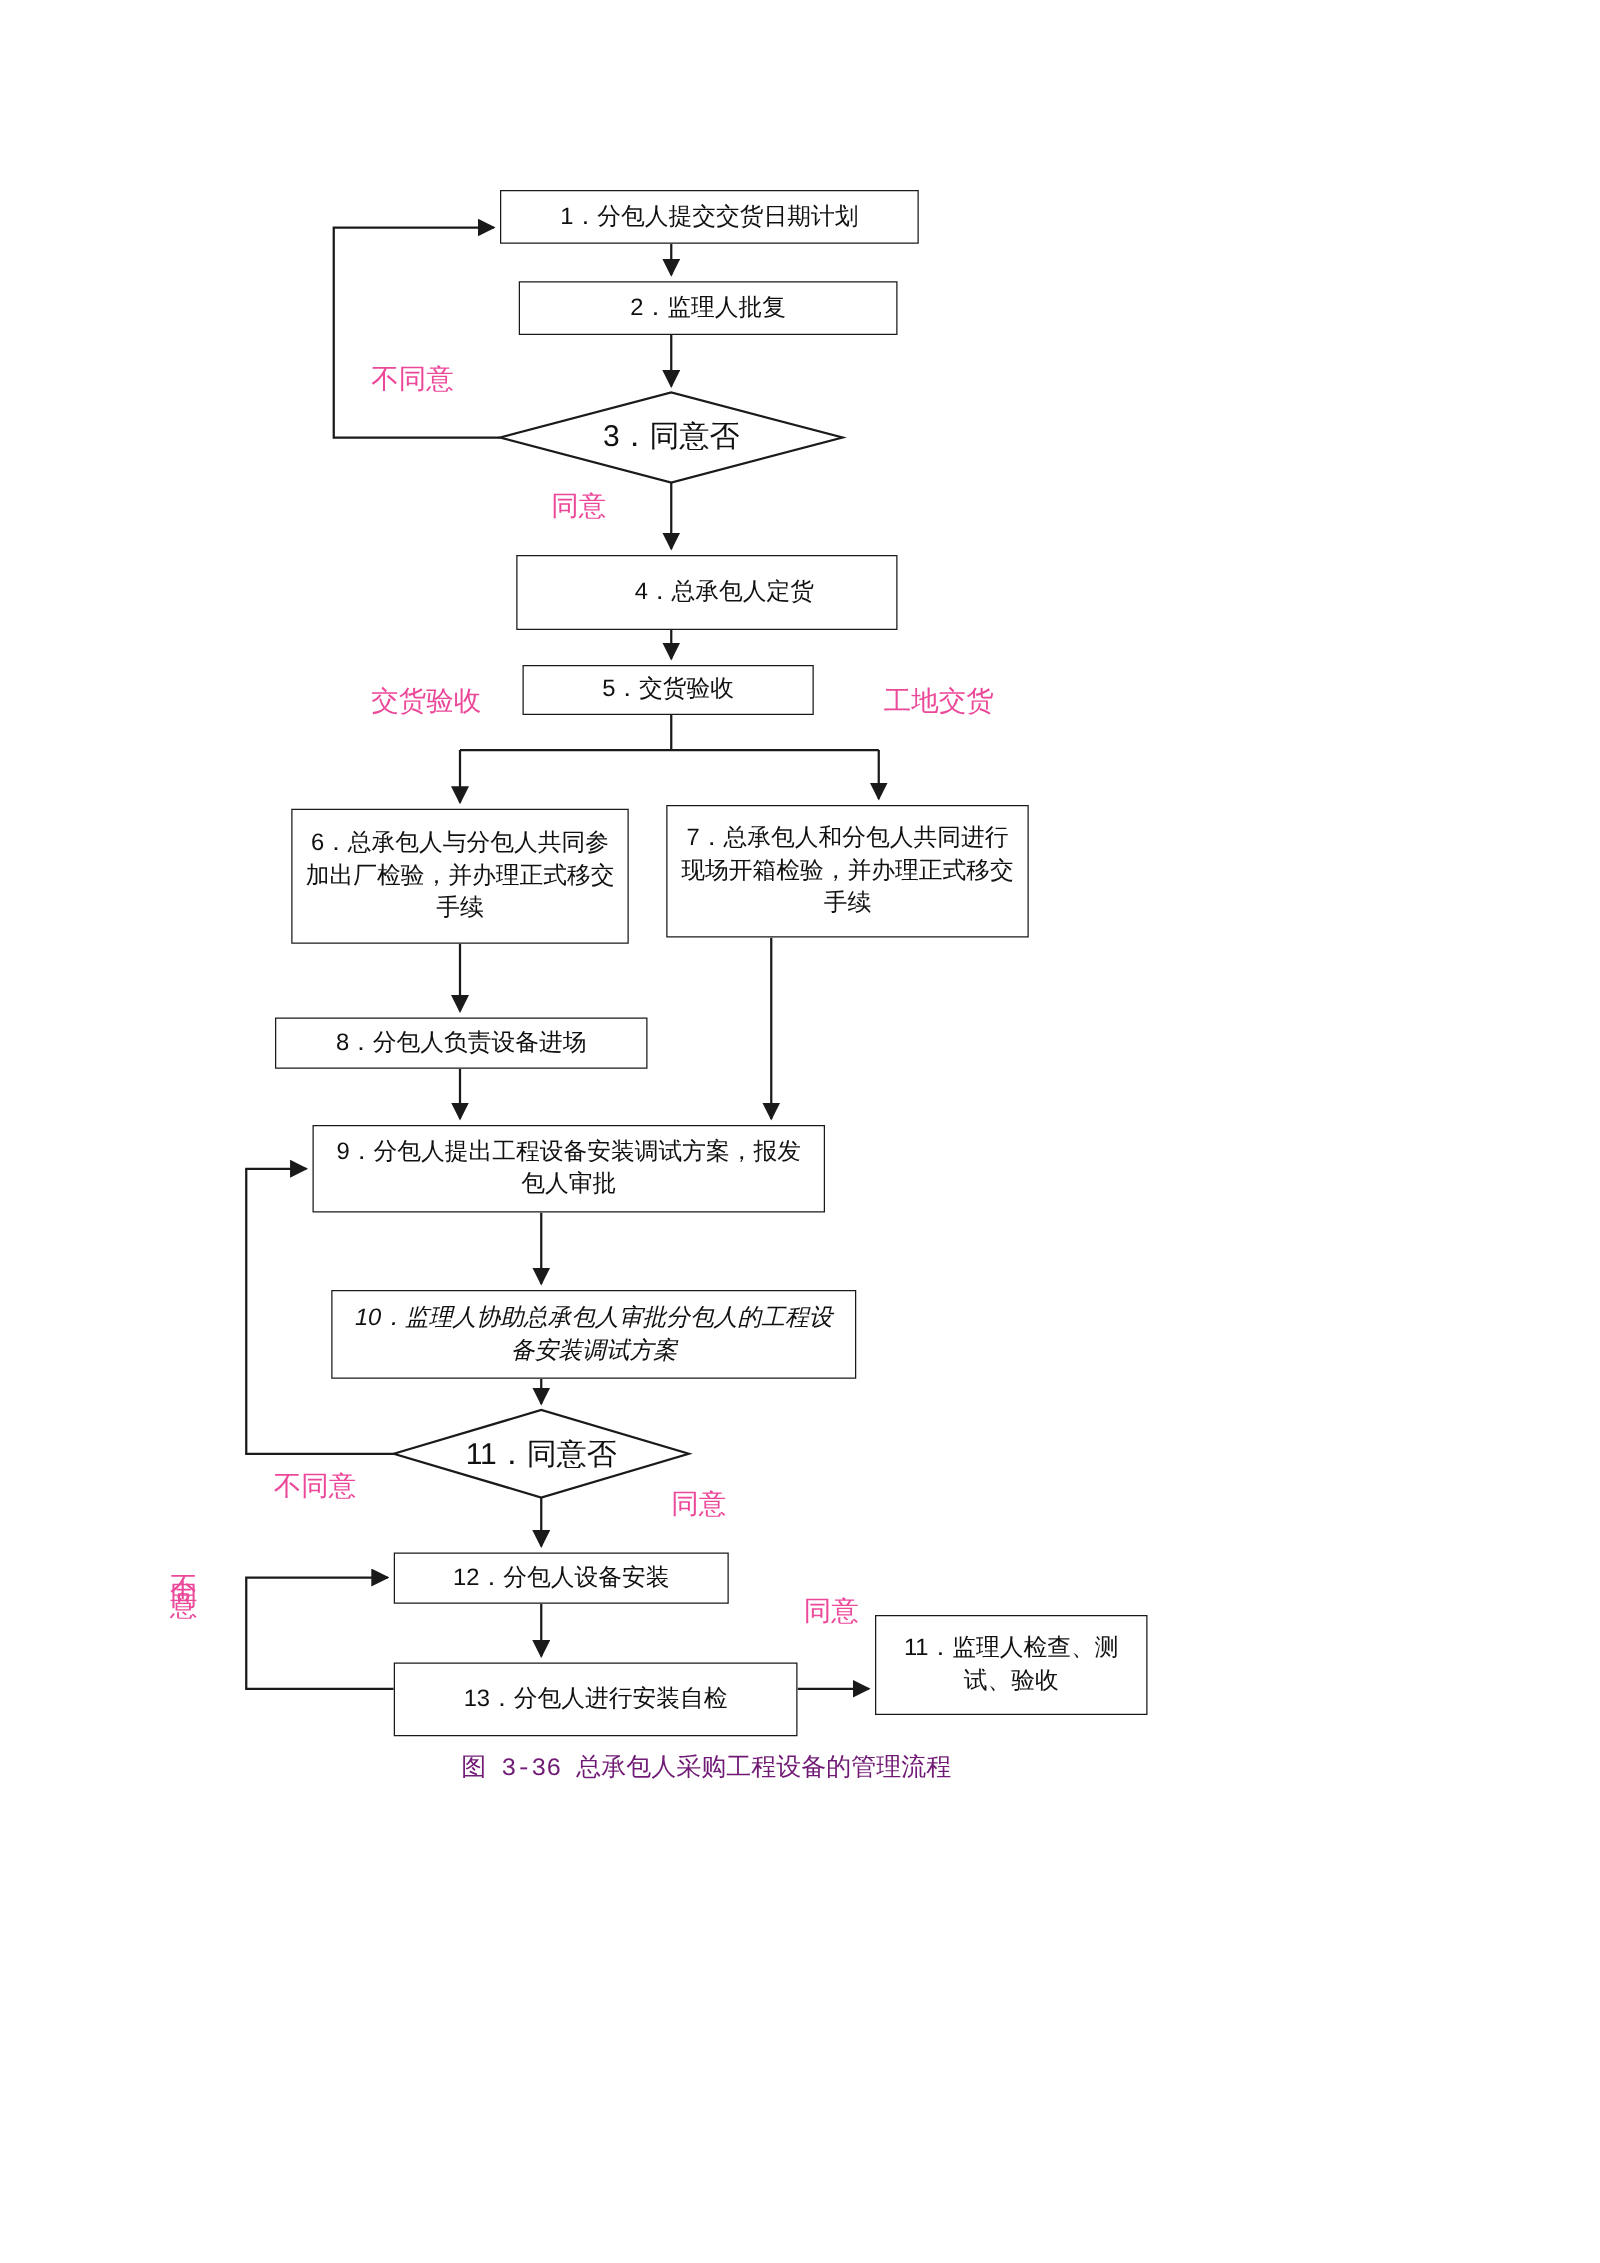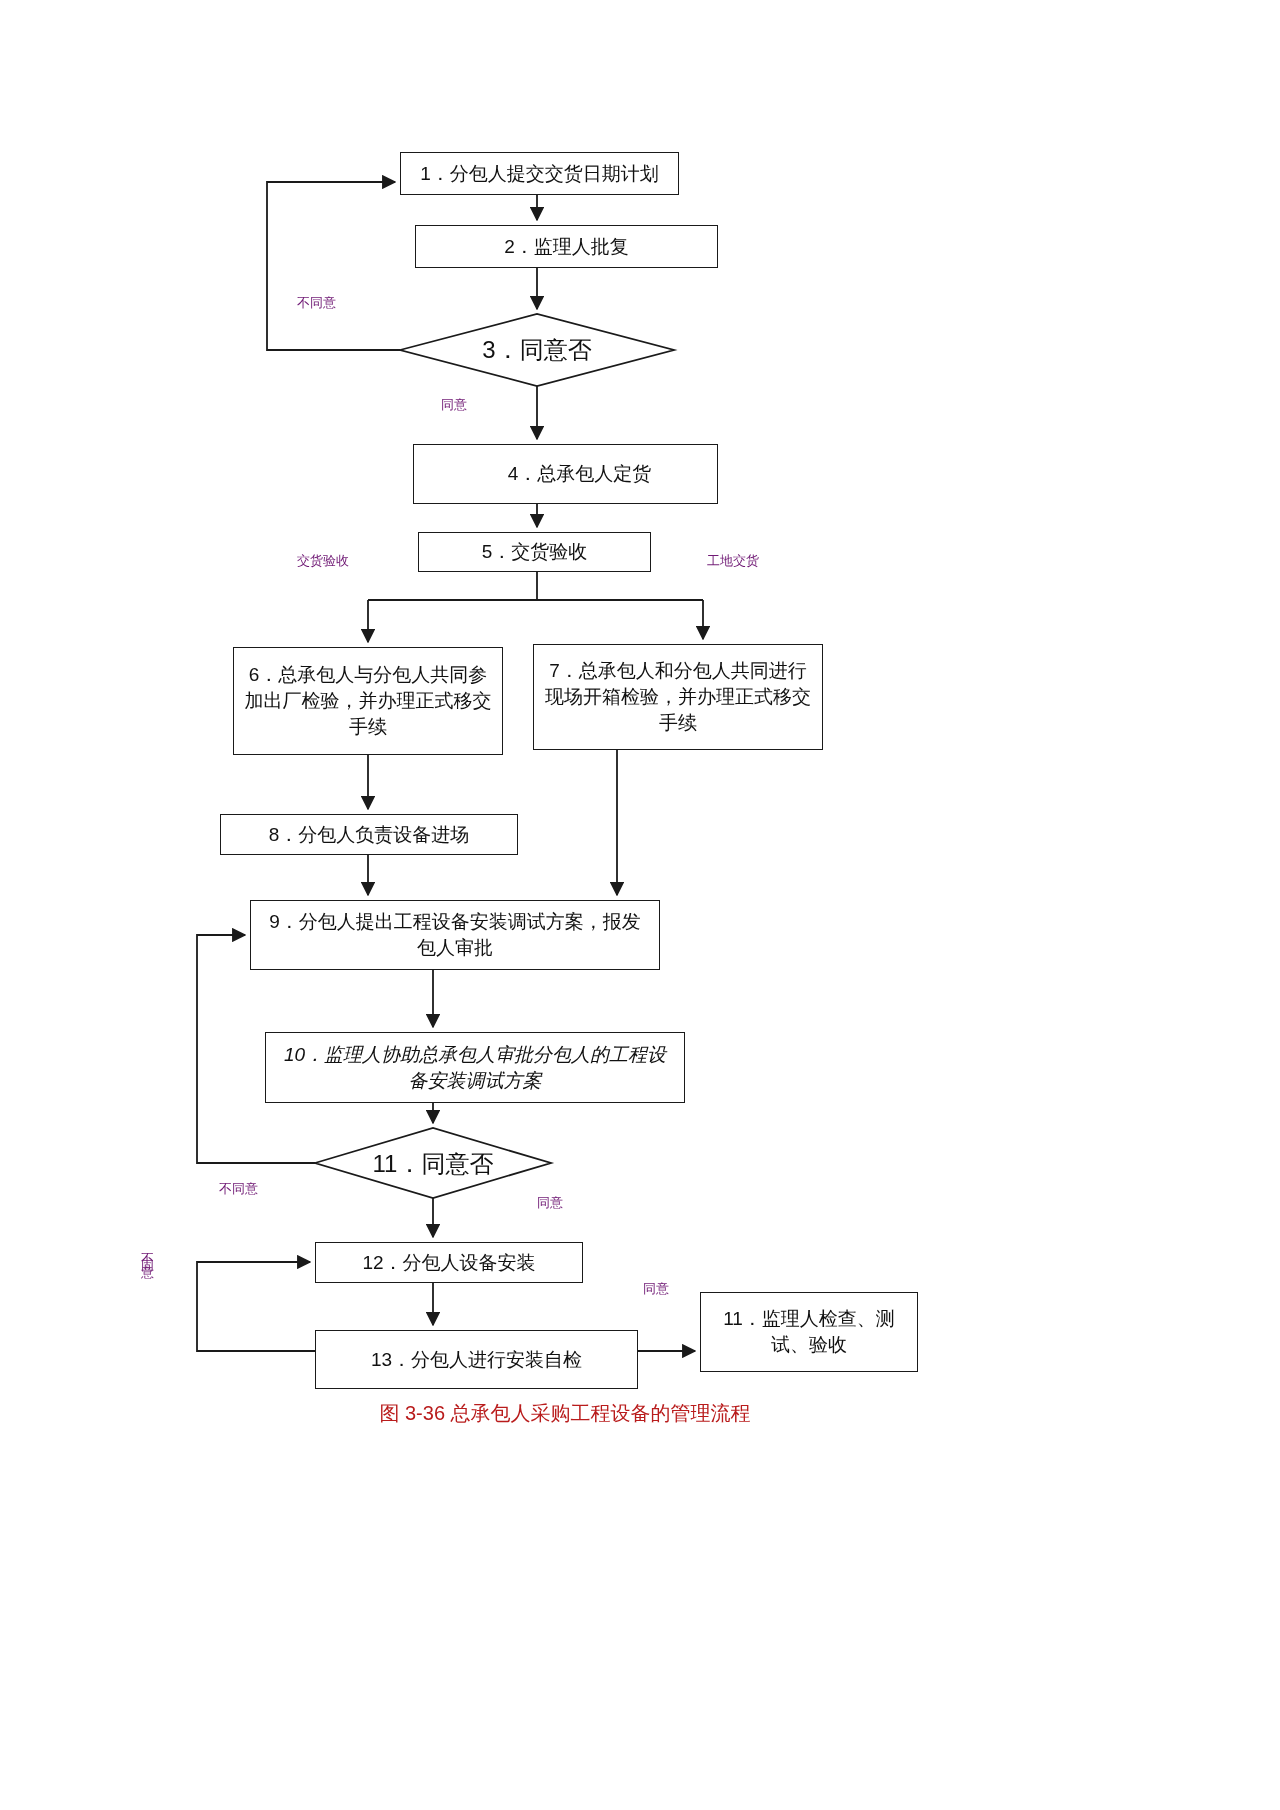--- a/index.html
+++ b/index.html
@@ -41,39 +41,40 @@
     display: flex;
     align-items: center;
     justify-content: center;
     text-align: center;
     font-size: 24px;
     line-height: 24px;
     background: transparent;
   }
   .lbl {
     position: absolute;
-    font-size: 13px;
+    font-size: 22px;
     line-height: 22px;
     white-space: nowrap;
-    color: #701a75;
+    color: #ec4899;
   }
   .lbl.vertical {
     writing-mode: vertical-rl;
     text-orientation: upright;
     letter-spacing: 6px;
     white-space: normal;
   }
   .caption {
     position: absolute;
     left: 265px;
     top: 1400px;
     width: 600px;
     text-align: center;
     font-size: 20px;
-    color: #b91c1c;
+    color: #701a75;
+    font-family: Liberation Mono, monospace;
   }
 </style>
 </head>
 <body>
 
 <div class="page">
 
   <svg class="connectors" viewBox="0 0 1280 1810" xmlns="http://www.w3.org/2000/svg">
     <defs>
       <marker id="arrow" viewBox="0 0 10 10" refX="9" refY="5" markerWidth="8" markerHeight="8" orient="auto-start-reverse">
@@ -115,21 +116,21 @@
 
       <path d="M315,1351 H197 V1262 H310" marker-end="url(#arrow)"></path>
 
       <path d="M638,1351 H695" marker-end="url(#arrow)"></path>
 
       <polygon points="400,350 537,314 674,350 537,386" fill="#ffffff"></polygon>
       <polygon points="315,1163 433,1128 551,1163 433,1198" fill="#ffffff"></polygon>
     </g>
   </svg>
 
-  <div class="node" style="left:400px; top:152px; width:279px; height:43px;">1．分包人提交交货日期计划</div>
+  <div class="node" style="left:400px; top:152px; width:335px; height:43px;">1．分包人提交交货日期计划</div>
 
   <div class="node" style="left:415px; top:225px; width:303px; height:43px;">2．监理人批复</div>
 
   <div class="diamond-text" style="left:437px; top:336px; width:200px; height:28px;">3．同意否</div>
 
   <div class="node" style="left:413px; top:444px; width:305px; height:60px;padding-left:38px;">4．总承包人定货</div>
 
   <div class="node" style="left:418px; top:532px; width:233px; height:40px;">5．交货验收</div>
 
   <div class="node" style="left:233px; top:647px; width:270px; height:108px;text-align:center;">6．总承包人与分包人共同参加出厂检验，并办理正式移交手续</div>

